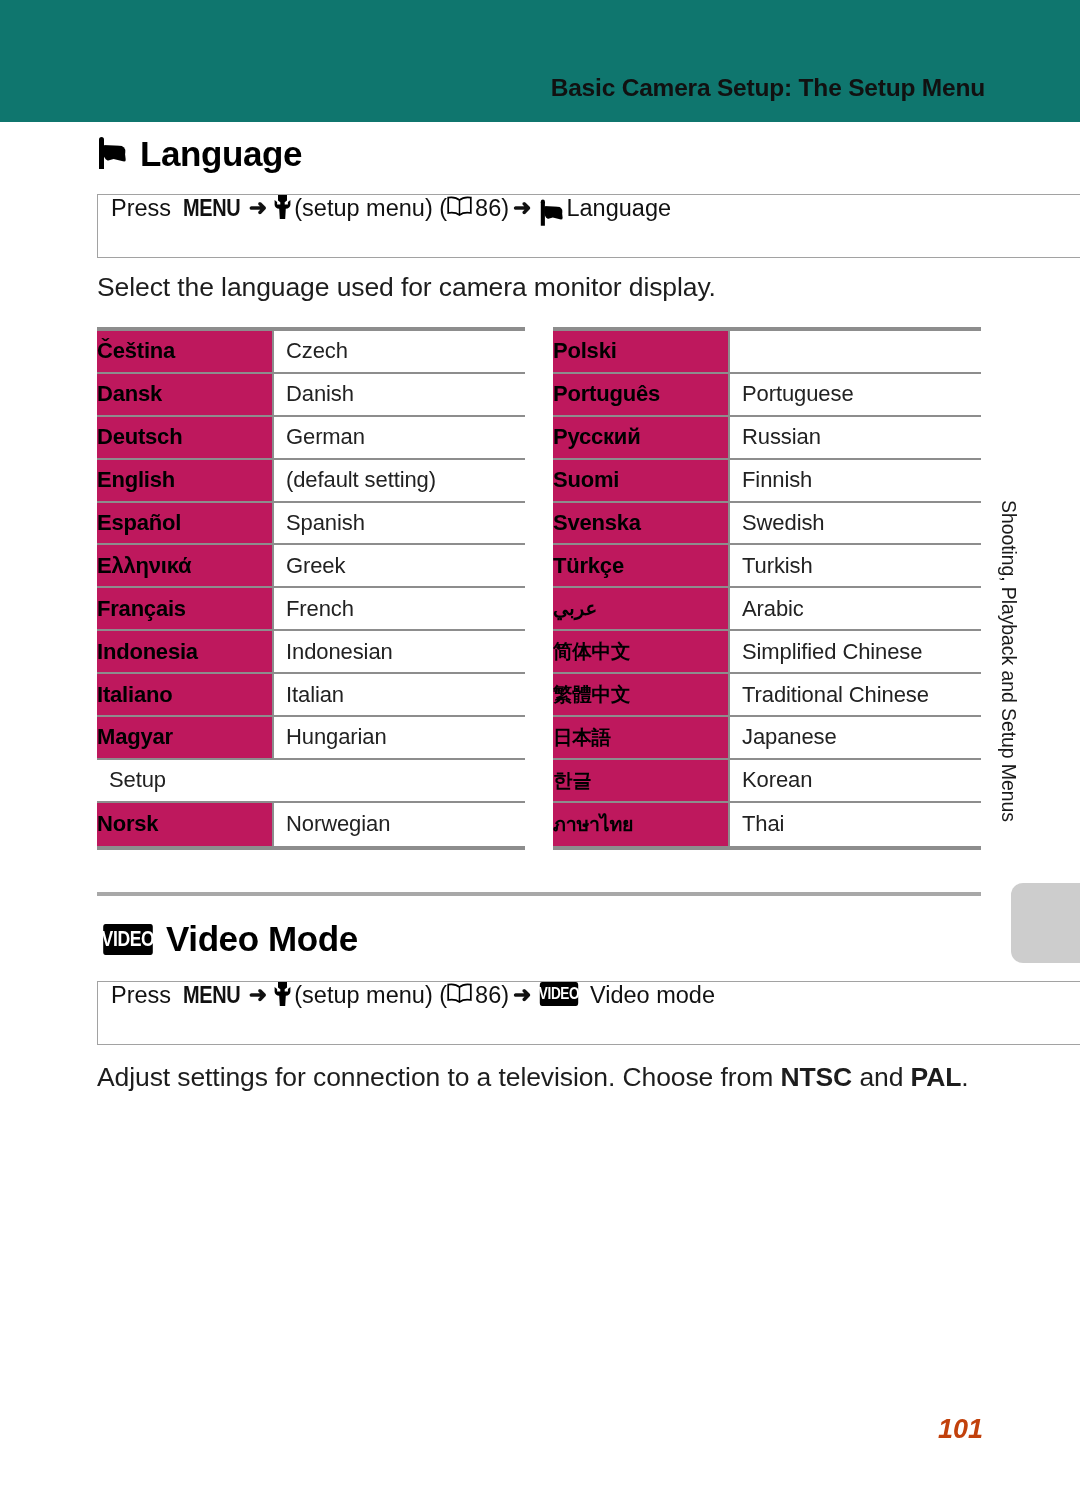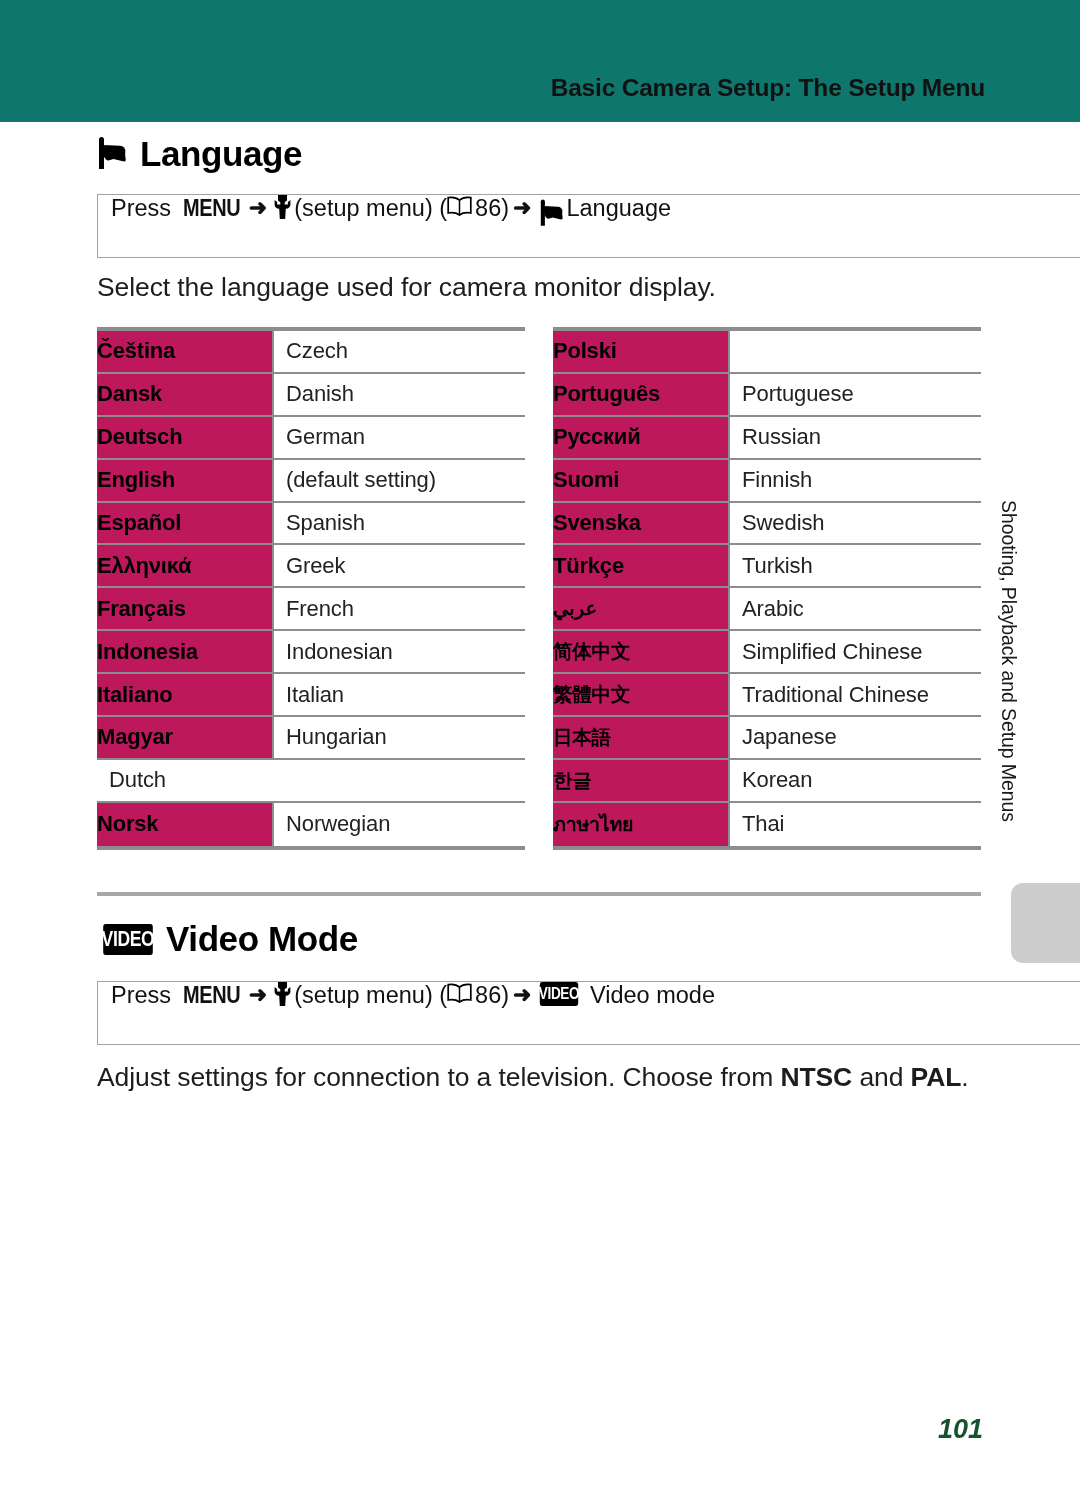--- a/index.html
+++ b/index.html
@@ -262,21 +262,21 @@
   }
 
   
   .page-number {
     position: absolute;
     right: 97px;
     top: 1292px;
     font-size: 27px;
     font-weight: bold;
     font-style: italic;
-    color: #14532d;
+    color: #c2410c;
   }
 </style>
 </head>
 <body>
 
 <div class="header-band">
   <div class="header-title">Basic Camera Setup: The Setup Menu</div>
 </div>
 
 <div class="page">
@@ -357,21 +357,21 @@
       </div>
       <div class="lang-row">
         <div class="lang-native">Italiano</div>
         <div class="lang-english">Italian</div>
       </div>
       <div class="lang-row">
         <div class="lang-native">Magyar</div>
         <div class="lang-english">Hungarian</div>
       </div>
       <div class="lang-row">
-        <div class="lang-english">Dutch</div>
+        <div class="lang-english">Setup</div>
       </div>
       <div class="lang-row">
         <div class="lang-native">Norsk</div>
         <div class="lang-english">Norwegian</div>
       </div>
     </div>
 
   <div class="lang-table" id="lang-table-right">
       <div class="lang-row">
         <div class="lang-native">Polski</div>

